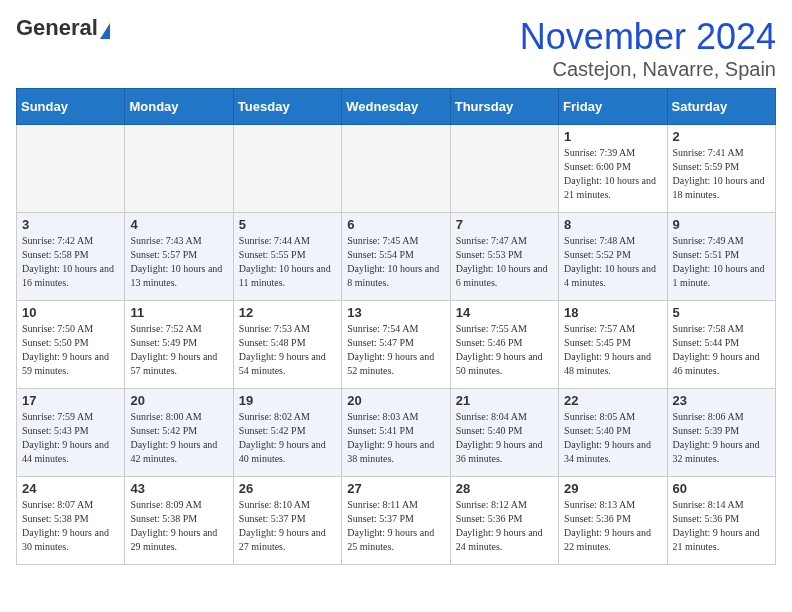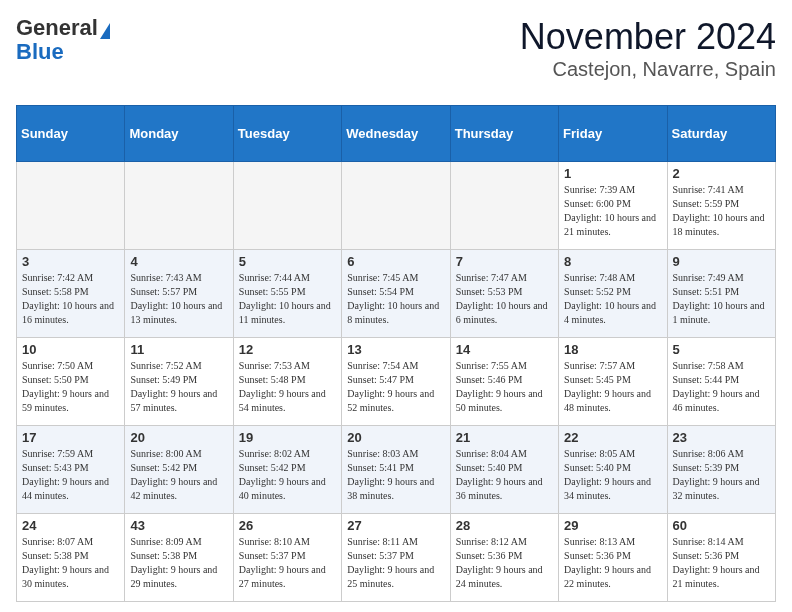--- a/index.html
+++ b/index.html
@@ -7,49 +7,49 @@
       font-family: Arial, sans-serif;
       background: #fff;
       width: 792px;
       min-height: 612px;
       padding: 16px;
     }
     .header {
       display: flex;
       align-items: flex-start;
       justify-content: space-between;
-      margin-bottom: 24px;
+      margin-bottom: 7px;
     }
     .logo {
       display: flex;
       flex-direction: column;
       line-height: 1.1;
     }
     .title-block {
       text-align: right;
     }
     .month-title {
       font-size: 36px;
       font-weight: normal;
-      color: #0f172a;
+      color: #1d4ed8;
     }
     .subtitle {
       font-size: 20px;
       color: #555;
     }
     .calendar-table {
       width: 100%;
       border-collapse: collapse;
       table-layout: fixed;
     }
     .calendar-table th {
       background-color: #2176c7;
       color: #fff;
       font-size: 13px;
-      padding: 20px 4px;
+      padding: 10px 4px;
       text-align: left;
       border: 1px solid #1a60a8;
     }
     .calendar-table td {
       border: 1px solid #ccc;
       vertical-align: top;
       padding: 4px 5px;
       font-size: 10.5px;
       color: #333;
       height: 88px;
@@ -74,23 +74,20 @@
     
     .row-even td { background: #f0f4fa; }
   </style>
 </head>
 <body>
 
 <div class="header">
   <div class="logo">
     <div>
       <span style="font-size:22px;font-weight:bold;color:#333;">General</span><span style="display:inline-block;width:0;height:0;border-left:10px solid transparent;border-bottom:16px solid #1a6bbf;margin-left:2px;vertical-align:middle;"></span>
-    </div>
-    <div>
-      <span style="font-size:22px;font-weight:bold;color:#1a6bbf;">Blue</span>
     </div>
   </div>
   <div class="title-block">
     <div class="month-title">November 2024</div>
     <div class="subtitle">Castejon, Navarre, Spain</div>
   </div>
 </div>
 
 <table class="calendar-table">
   <thead>

